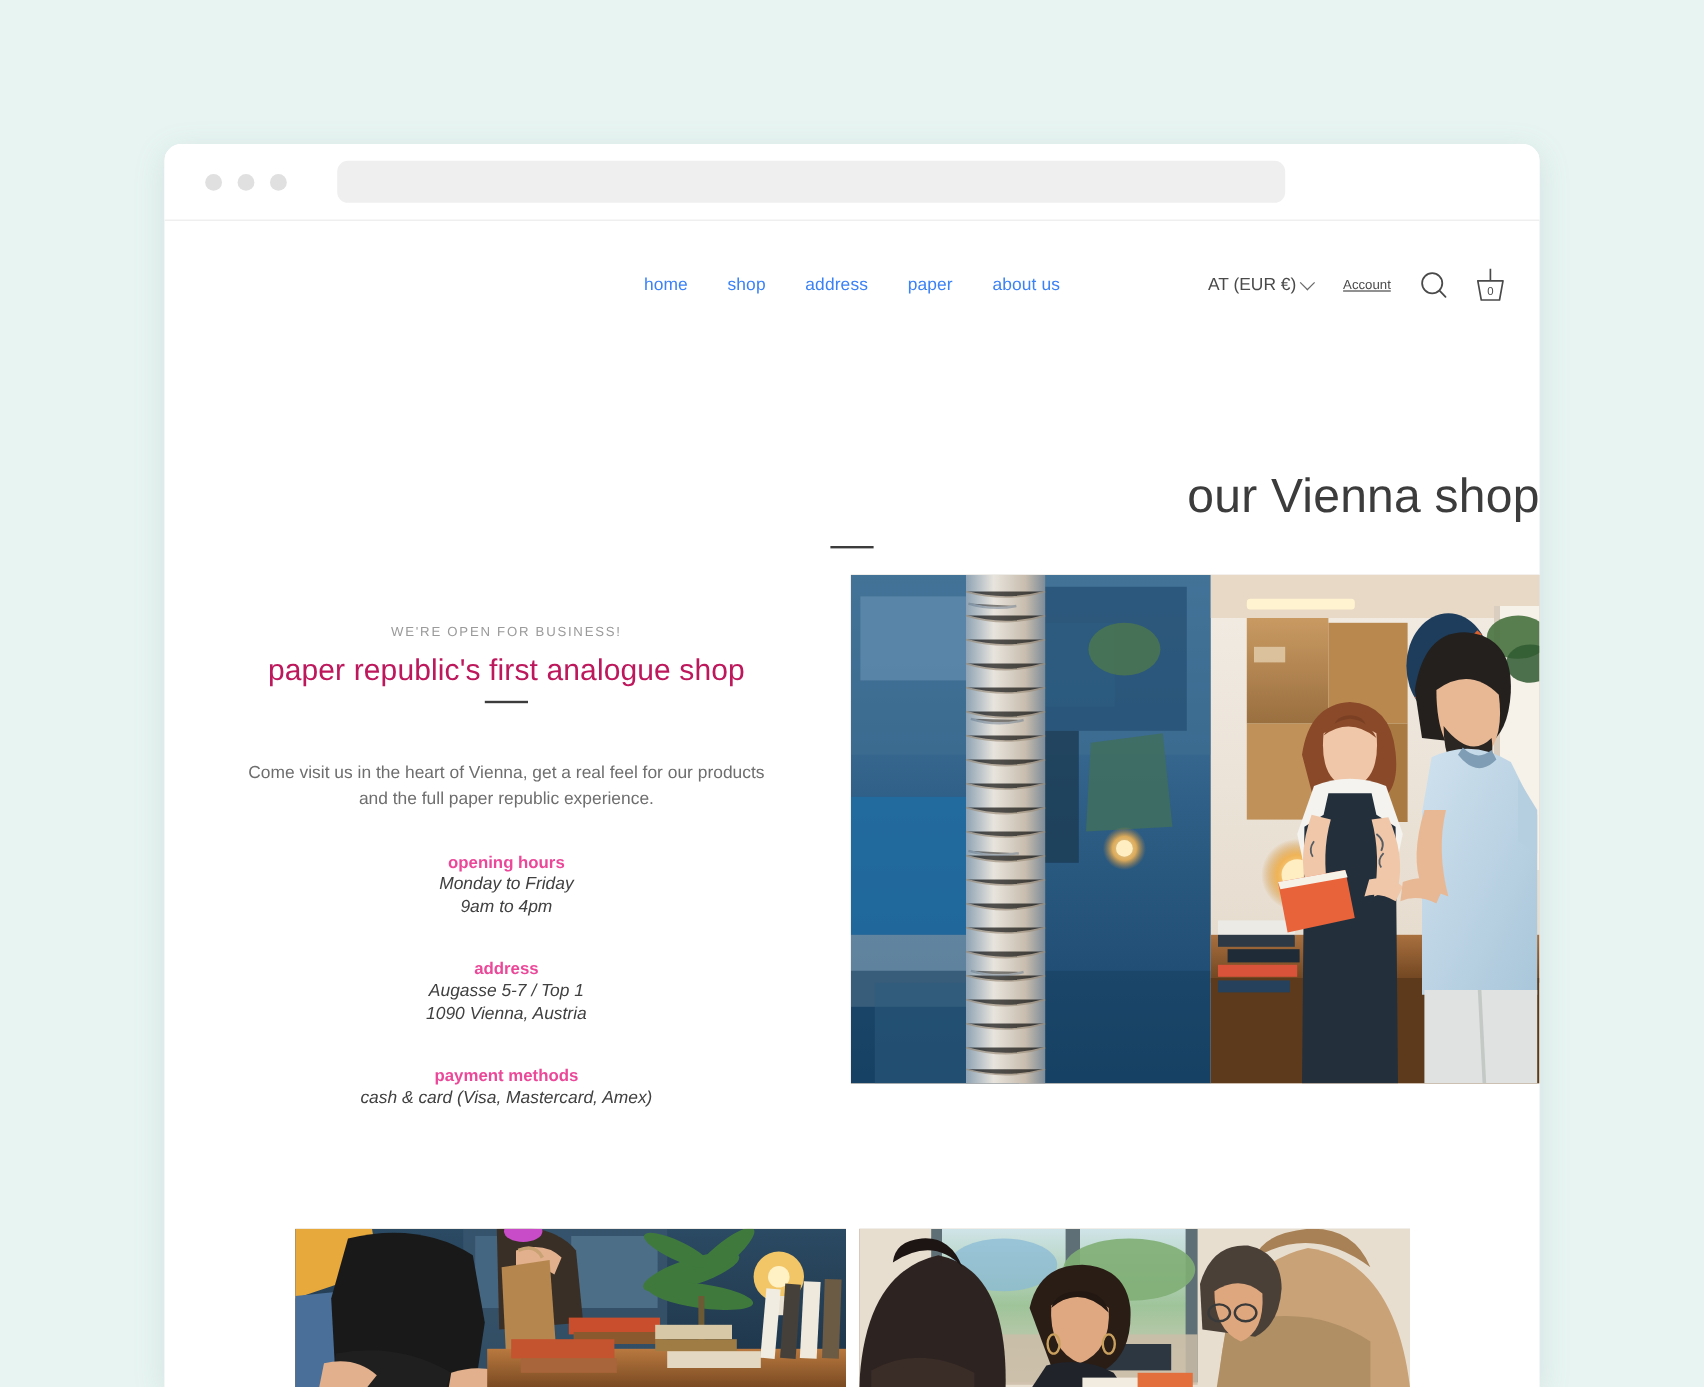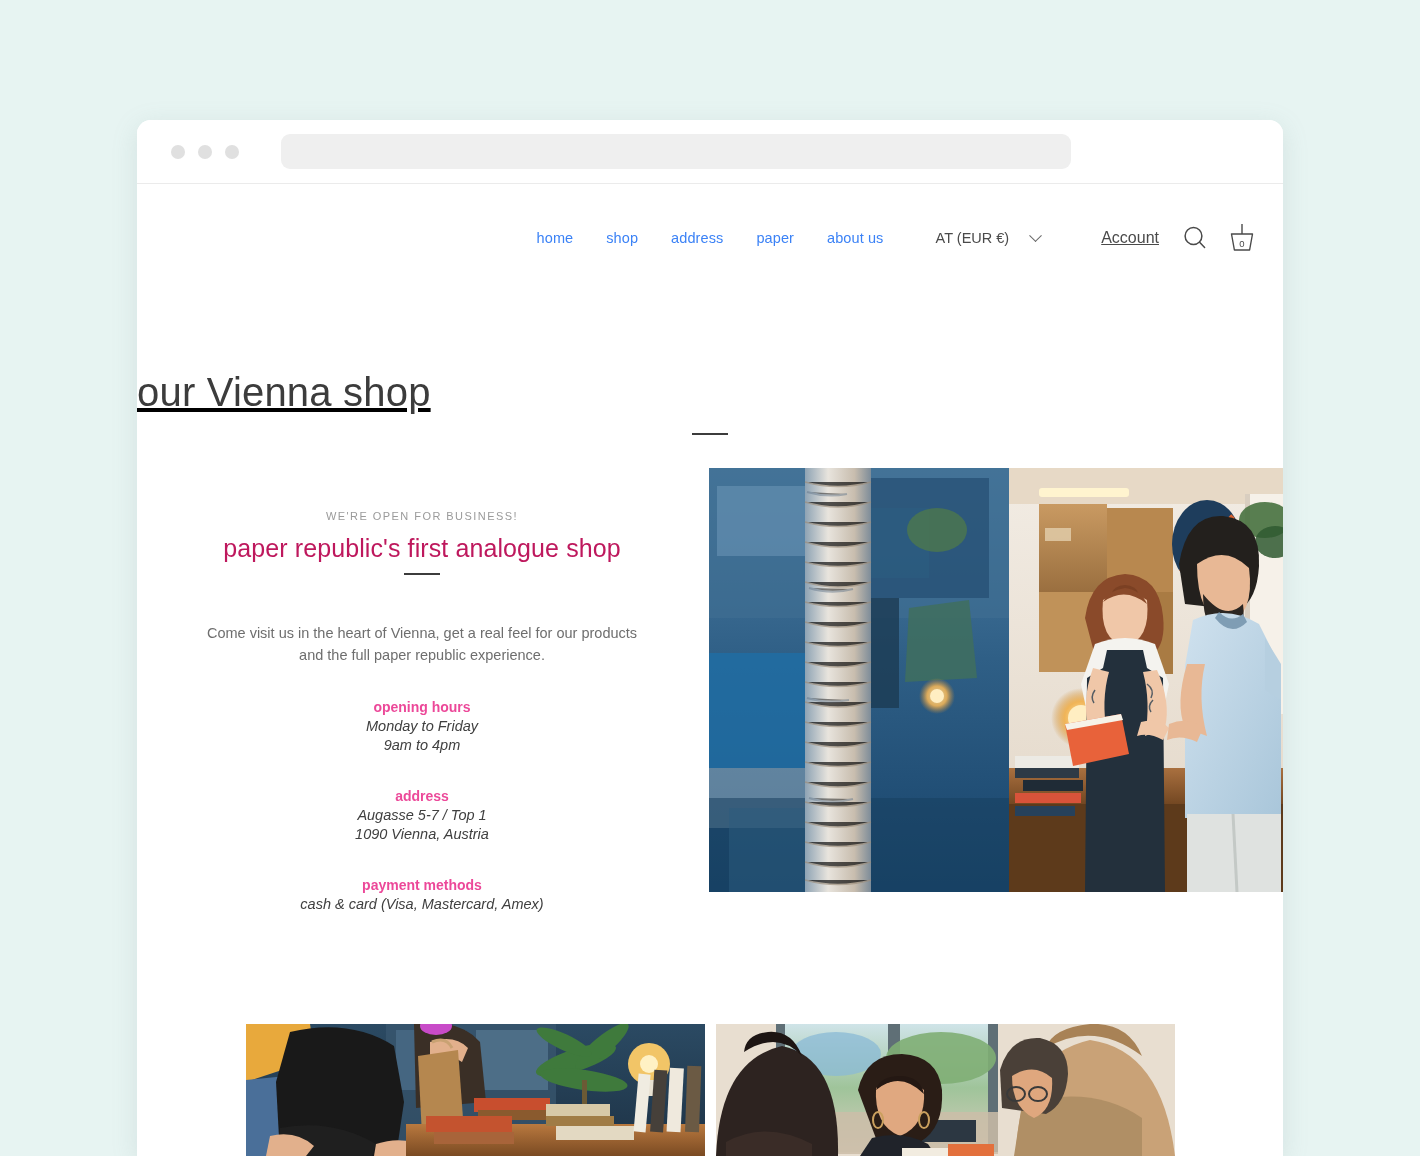--- a/index.html
+++ b/index.html
@@ -54,59 +54,59 @@
     letter-spacing:.1px; line-height:20px;
     text-decoration:none; cursor:pointer;
     white-space:nowrap;
   }
   .nav-right {
     position:absolute; right:26px;
     top:50%; margin-top:-16px;
     display:flex; align-items:center; gap:0;
   }
   .currency {
-    display:flex; align-items:center; gap:22px;
+    display:flex; align-items:center; gap:5px;
     font-size:14.5px; color:#4a4a4a;
     cursor:pointer; margin-right:25px;
   }
   .chev {
     width:9px; height:9px;
     border-right:1.4px solid #6a6a6a;
     border-bottom:1.4px solid #6a6a6a;
     transform:rotate(45deg) translate(-2px,-2px);
   }
   .account {
-    font-size:16px; color:#4a4a4a;
-    cursor:pointer; margin-right:22px;margin-left:36px;
+    font-size:11px; color:#4a4a4a;
+    cursor:pointer; margin-right:22px;
   }
   .icon-btn { cursor:pointer; display:flex; align-items:center; }
   .cart-wrap { position:relative; margin-left:18px; }
   .cart-count {
     position:absolute; left:0; right:0;
     top:16px; text-align:center;
     font-size:9.5px; color:#4a4a4a;
   }
 
   
-  .page-title-block { text-align:left; margin-top:78px;text-decoration:underline; }
+  .page-title-block { text-align:right; margin-top:100px; }
   .page-title {
     font-size:40px; font-weight:400;
     color:#3c3c3c; letter-spacing:.2px;
   }
   .rule {
     width:36px; height:2px;
     background:#3c3c3c;
     margin:18px auto 0;
   }
   .rule.small { width:36px; height:2px; margin-top:10px; }
 
   
   .hero {
     position:absolute;
-    left:0; top:348px;
+    left:0; top:359px;
     width:1232px; height:424px;
   }
   .hero-img {
     position:absolute;
     left:572px; top:0;
     width:574px; height:424px;
     overflow:hidden;
     background:#c7b6a4;
   }
   .hero-text {

